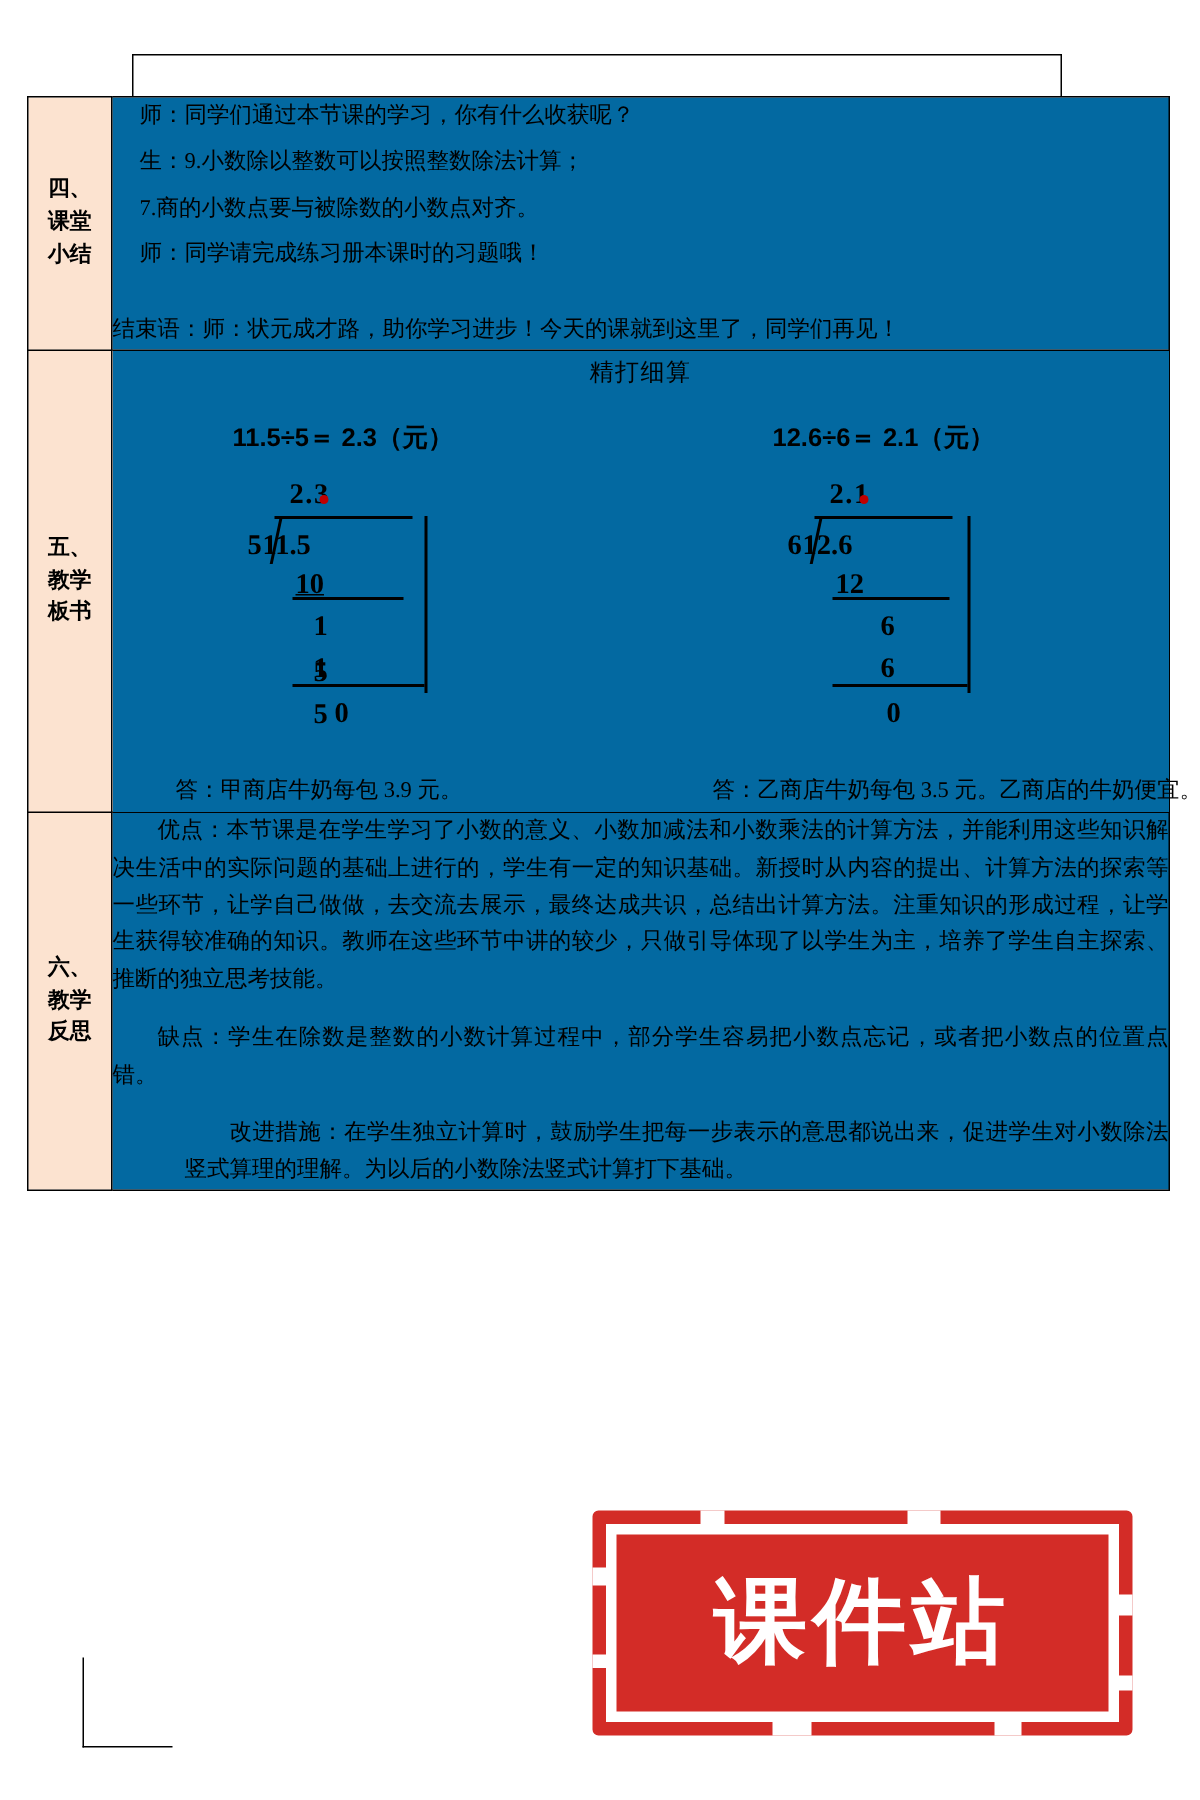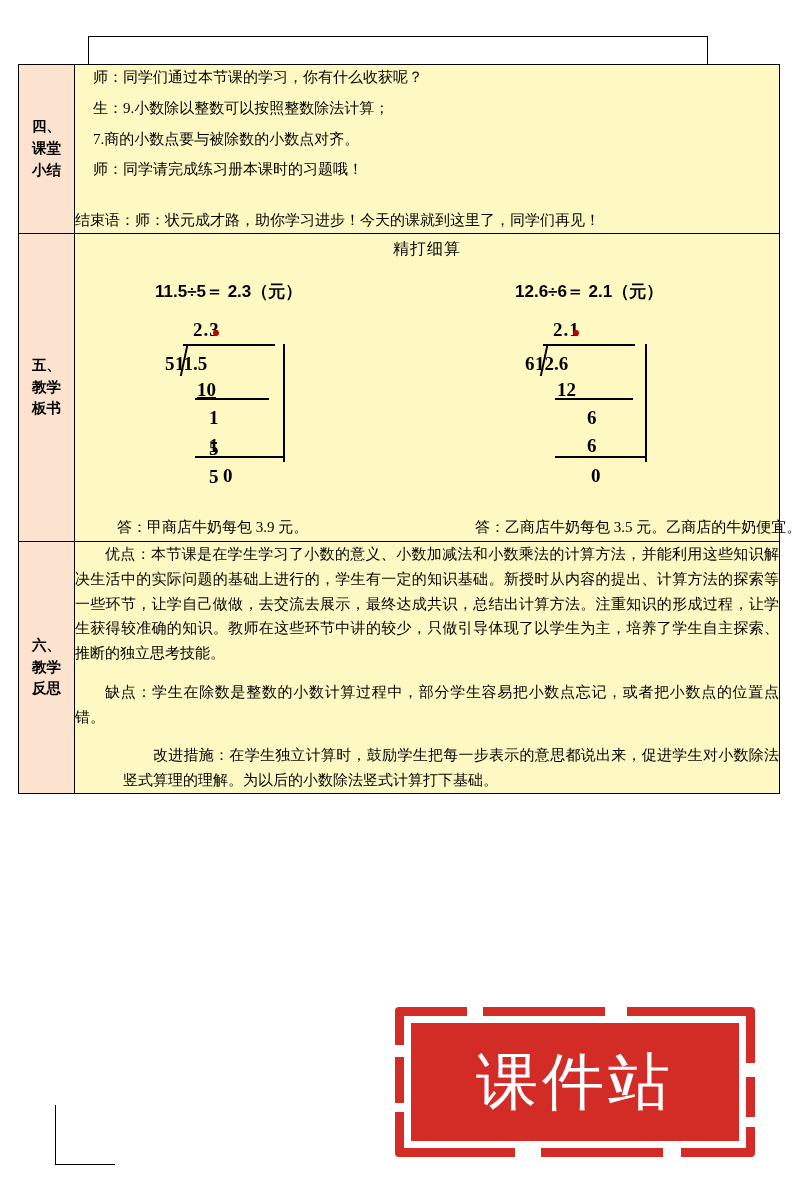--- a/index.html
+++ b/index.html
@@ -64,21 +64,21 @@
     background: #fce3d0;
     text-align: center;
     font-size: 14.5px;
     font-weight: bold;
     font-family: "Liberation Sans", sans-serif;
     line-height: 1.5;
     color: #000;
     padding: 4px 2px;
   }
   td.content {
-    background: #fef9c3;
+    background: #0369a1;
     padding: 8px 10px 8px 12px;
     font-size: 15px;
     line-height: 1.65;
   }
 
   
   .sec4 { padding-bottom: 2px; }
   .sec4 p {
     margin: 0 0 6px 0;
     padding-left: 18px;
@@ -243,21 +243,21 @@
     right: 16px;
     bottom: 16px;
     background: #d32c27;
     display: flex;
     align-items: center;
     justify-content: center;
   }
   .stamp-text {
     color: #ffffff;
     font-family: "Liberation Sans", sans-serif;
-    font-weight: normal;
+    font-weight: bold;
     font-size: 62px;
     letter-spacing: 4px;
     line-height: 1;
   }
   
   .nick { position: absolute; background: #ffffff; }
 </style>
 </head>
 <body>
 

